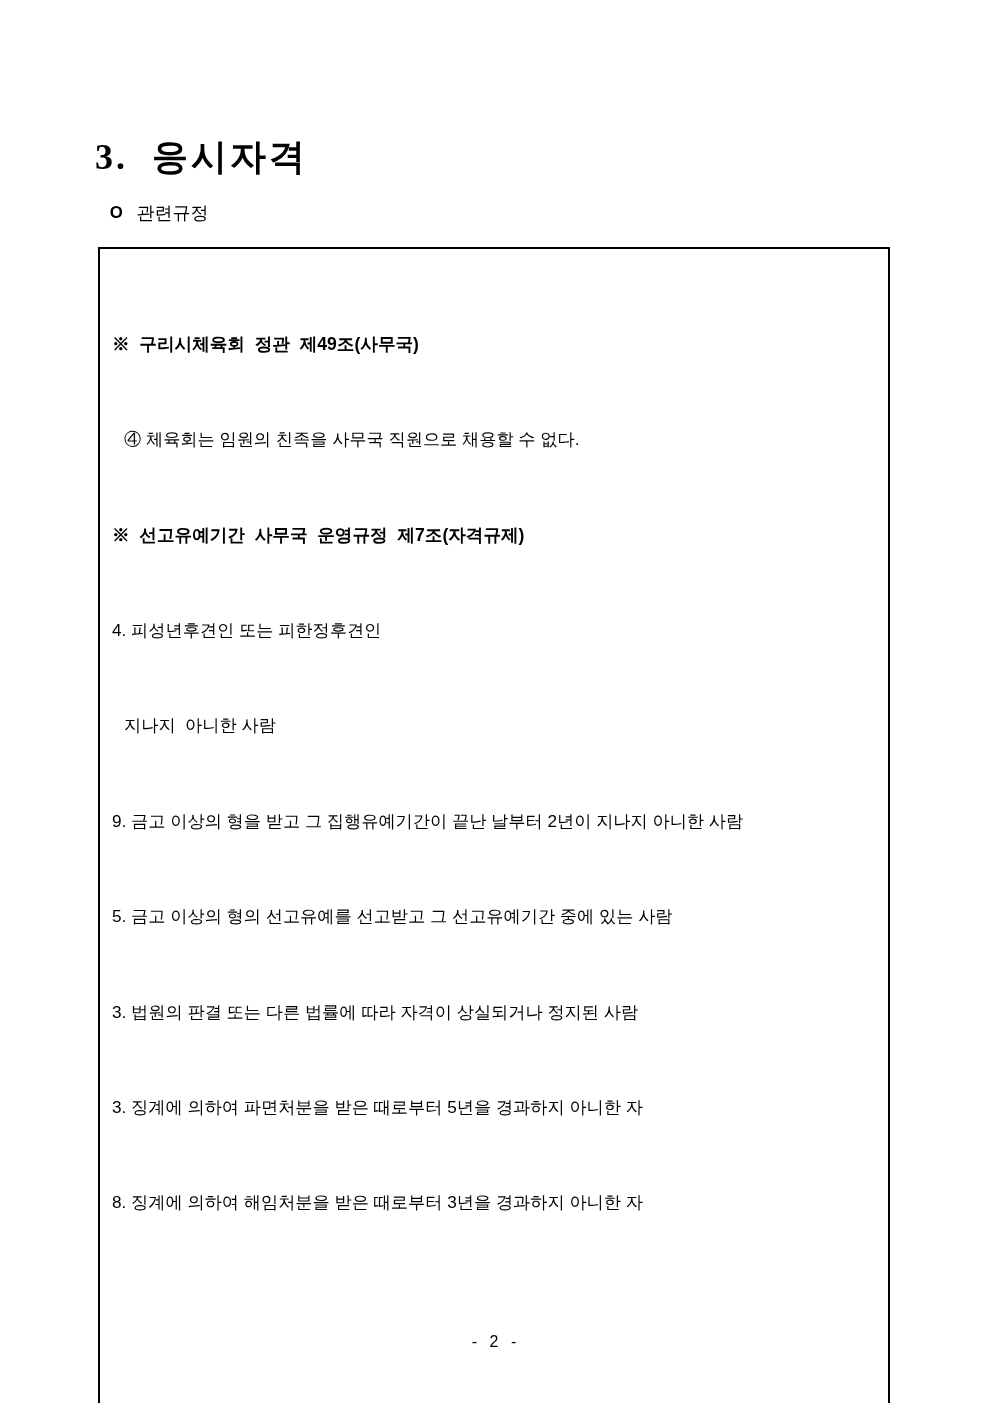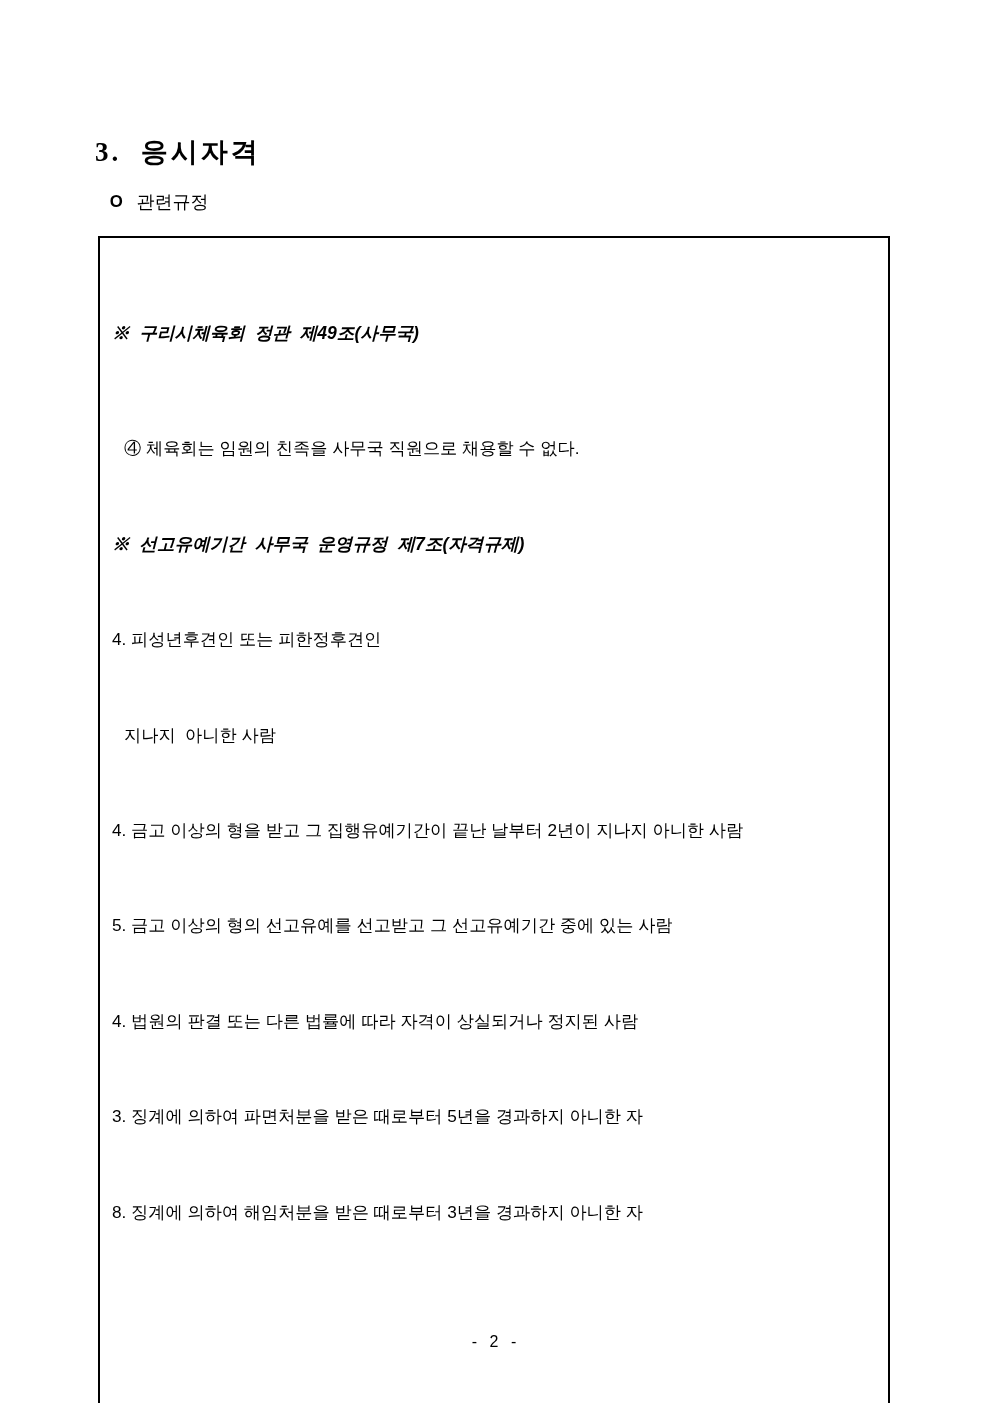--- a/index.html
+++ b/index.html
@@ -16,21 +16,21 @@
     overflow: hidden;
   }
   .doc {
     position: absolute;
     left: 95px;
     top: 136px;
     width: 805px;
   }
   .sec-title {
     font-family: "Liberation Serif", serif;
-    font-size: 27px;
+    font-size: 36px;
     font-weight: bold;
     letter-spacing: 3px;
     line-height: 1.2;
     white-space: pre-wrap;
   }
   .bullet-line {
     margin: 22px 0 0 15px;
     font-size: 18px;
     display: flex;
     align-items: center;
@@ -48,22 +48,22 @@
     margin-left: 3px;
     width: 792px;
     border: 2px solid #000000;
     box-sizing: border-box;
     padding: 16px 10px 16px 10px;
     font-size: 17.2px;
     line-height: 31.8px;
     white-space: pre-wrap;
   }
   .rb-line { padding-left: 2px; }
-  .rb-bold { font-weight: bold; font-size: 17.6px; font-style: italic; }
-  .rb-sub  { padding-left: 14px; margin-top: 20px; }
+  .rb-bold { font-weight: bold; font-size: 17.6px; }
+  .rb-sub  { padding-left: 14px; }
   .rb-cont { padding-left: 14px; }
   .page-footer {
     position: absolute;
     left: 0;
     top: 1333px;
     width: 992px;
     text-align: center;
     font-size: 16px;
     letter-spacing: 4px;
   }
@@ -79,23 +79,23 @@
     <span class="o-marker">O</span>
     <span>관련규정</span>
   </div>
 
   <div class="rule-box">
     <div class="rb-line rb-bold">※  구리시체육회  정관  제49조(사무국)</div>
     <div class="rb-line rb-sub">④ 체육회는 임원의 친족을 사무국 직원으로 채용할 수 없다.</div>
     <div class="rb-line rb-bold">※  선고유예기간  사무국  운영규정  제7조(자격규제)</div>
     <div class="rb-line">4. 피성년후견인 또는 피한정후견인</div>
     <div class="rb-line rb-cont">지나지  아니한 사람</div>
-    <div class="rb-line">4. 금고 이상의 형을 받고 그 집행유예기간이 끝난 날부터 2년이 지나지 아니한 사람</div>
+    <div class="rb-line">9. 금고 이상의 형을 받고 그 집행유예기간이 끝난 날부터 2년이 지나지 아니한 사람</div>
     <div class="rb-line">5. 금고 이상의 형의 선고유예를 선고받고 그 선고유예기간 중에 있는 사람</div>
-    <div class="rb-line">4. 법원의 판결 또는 다른 법률에 따라 자격이 상실되거나 정지된 사람</div>
+    <div class="rb-line">3. 법원의 판결 또는 다른 법률에 따라 자격이 상실되거나 정지된 사람</div>
     <div class="rb-line">3. 징계에 의하여 파면처분을 받은 때로부터 5년을 경과하지 아니한 자</div>
     <div class="rb-line">8. 징계에 의하여 해임처분을 받은 때로부터 3년을 경과하지 아니한 자</div>
     
     
     
     
   </div>
 
 </div>
 

